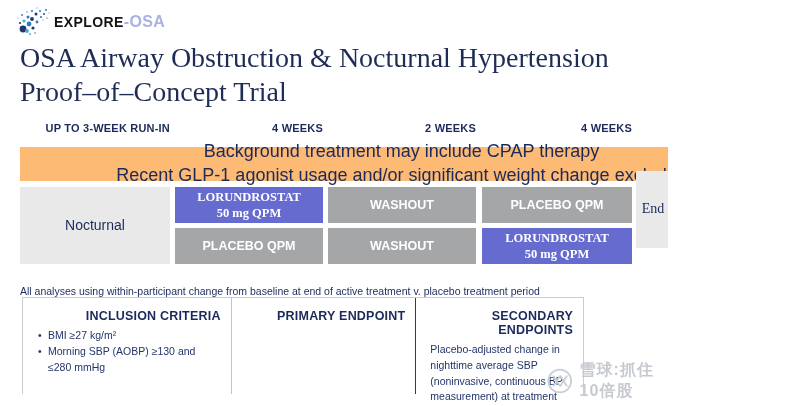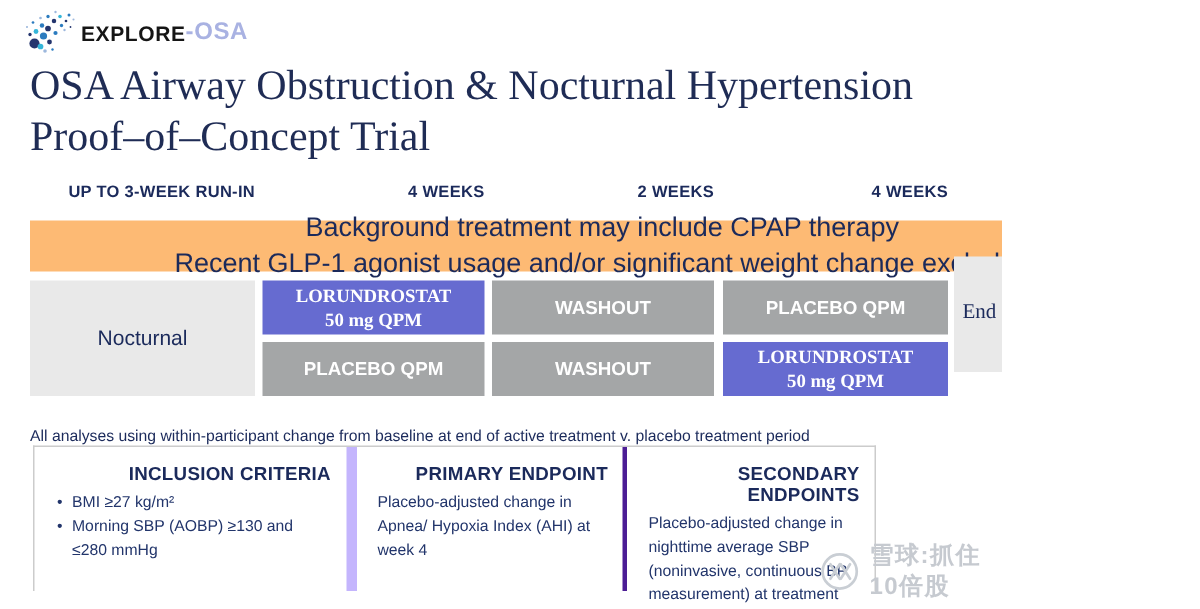--- a/index.html
+++ b/index.html
@@ -49,22 +49,22 @@
   .r2c4{left:482px;top:228px;width:150px;height:36px;}
 
   .footnote{position:absolute;left:20px;top:272px;font-size:10.5px;color:#1b2a5b;margin-top:13px;}
 
   
   .info{position:absolute;left:22px;top:297px;width:562px;height:97px;display:flex;
         border-top:1px solid #cccccc;border-left:1px solid #cccccc;border-right:1px solid #cccccc;
         box-sizing:border-box;background:#fff;}
   .info-col{box-sizing:border-box;padding:11px 10px 0 14px;}
   .info-col.c1{width:208px;}
-  .info-col.c2{width:185px;border-left:7px solid #c4b5fd;}
-  .info-col.c3{width:168px;border-left:3px solid #4c1d95;}
+  .info-col.c2{width:185px;border-left:1px solid #c4b5fd;}
+  .info-col.c3{width:168px;border-left:1px solid #4c1d95;}
   .info-title{font-size:12.5px;font-weight:bold;color:#1b2a5b;margin:0 0 5px 0;letter-spacing:.2px;text-align:right;}
   .info-body{font-size:10.5px;color:#22356b;line-height:1.5;margin:0;}
   .bullets{margin:0;padding:0;list-style:none;}
   .bullets li{position:relative;padding-left:11px;font-size:10.5px;color:#22356b;line-height:1.5;}
   .bullets li::before{content:"\2022";position:absolute;left:1px;top:0;color:#22356b;}
 
   
   .watermark{position:absolute;left:546px;top:360px;display:flex;align-items:center;
              color:#c6cad0;z-index:5;}
   .wm-logo{width:40px;height:40px;margin-right:6px;}
@@ -135,21 +135,20 @@
   <div class="info">
     <div class="info-col c1">
       <div class="info-title">INCLUSION CRITERIA</div>
       <ul class="bullets">
         <li>BMI ≥27 kg/m²</li>
         <li>Morning SBP (AOBP) ≥130 and ≤280 mmHg</li>
       </ul>
     </div>
     <div class="info-col c2">
       <div class="info-title">PRIMARY ENDPOINT</div>
-      <p class="info-body">Placebo-adjusted change in Apnea/ Hypoxia Index (AHI) at week 4</p>
     </div>
     <div class="info-col c3">
       <div class="info-title">SECONDARY ENDPOINTS</div>
       <p class="info-body">Placebo-adjusted change in nighttime average SBP (noninvasive, continuous BP measurement) at treatment week 4</p>
     </div>
   </div>
 
   <div class="watermark">
     <svg class="wm-logo" viewBox="0 0 40 40">
       <circle cx="20" cy="20" r="16.5" fill="none" stroke="#c9ced4" stroke-width="2.6"></circle>

